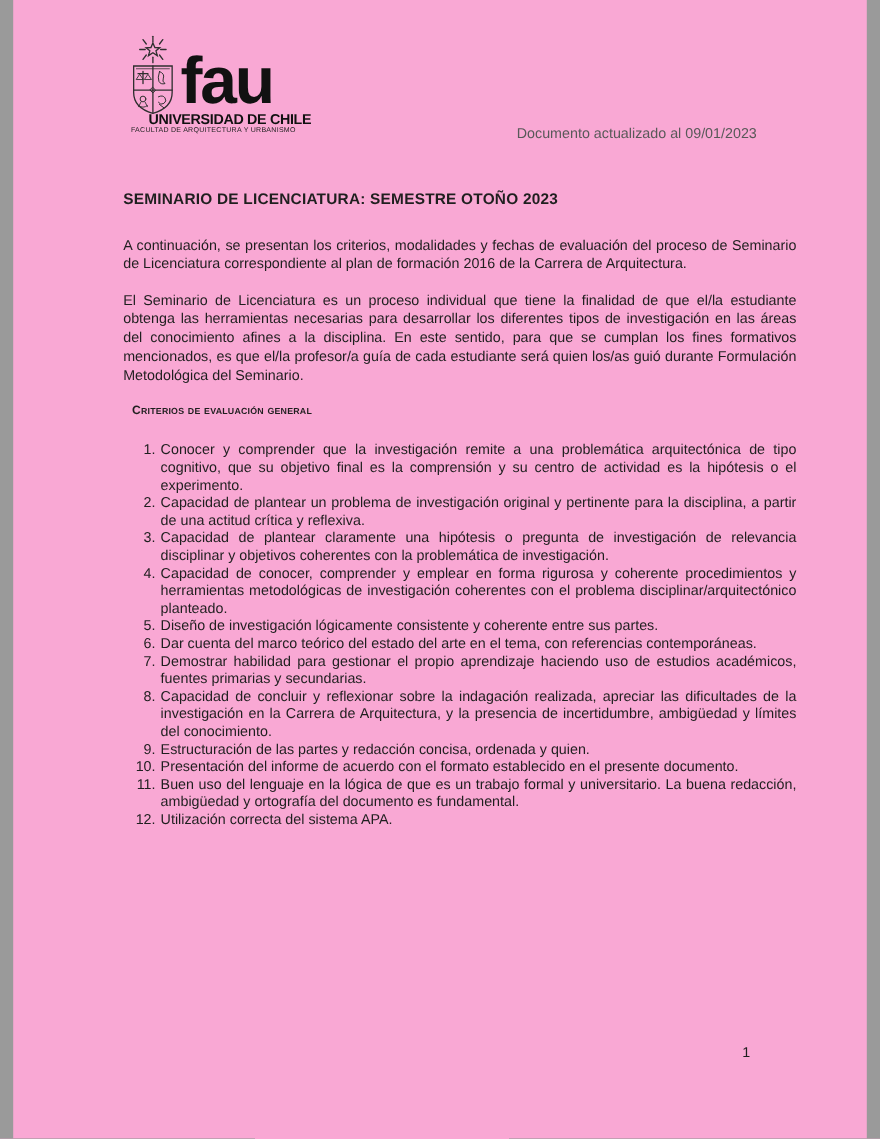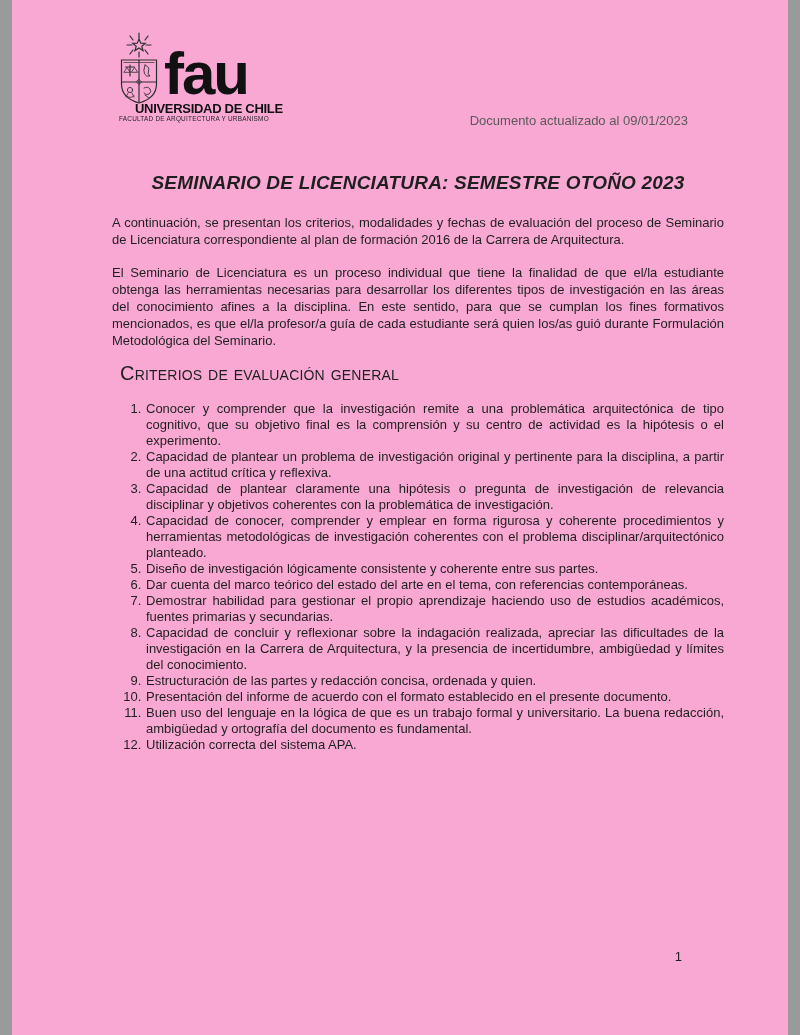--- a/index.html
+++ b/index.html
@@ -34,33 +34,32 @@
     color: #222; white-space: nowrap;
   }
   .updated-note {
     position: absolute; top: 113px; right: 100px;
     font-size: 13px; color: #595959; text-align: center;
   }
 
   
   .doc-title {
     position: absolute; top: 172px; left: 100px; width: 612px;
-    text-align: center; font-weight: 700; font-size: 19px;
+    font-weight: 700; font-size: 14px;
     letter-spacing: 0.2px;
-    font-style: italic;
   }
   .doc-body {
     position: absolute; top: 204px; left: 100px; width: 612px;
     font-size: 13px; line-height: 17px;
   }
   .doc-body p { text-align: justify; margin-bottom: 16px; margin-top: 10px; }
   .section-heading {
     font-variant: small-caps;
-    font-weight: 400;
-    font-size: 20px;
+    font-weight: 700;
+    font-size: 11px;
     padding-left: 8px;
     margin-top: 4px;
     margin-bottom: 19px;
     letter-spacing: 0.2px;
   }
   ol.criteria-list {
     margin: 0;
     padding-left: 33px;
     line-height: 16px;
   }

